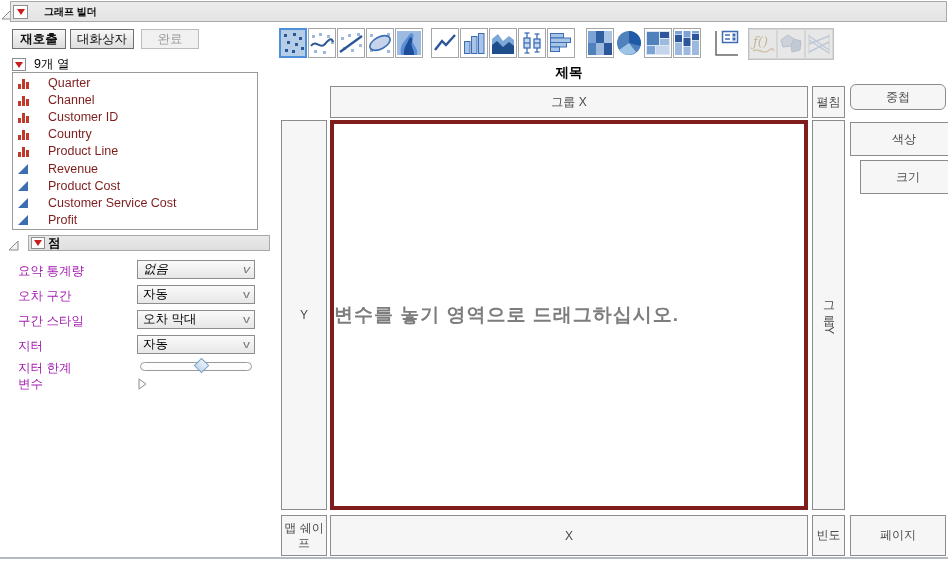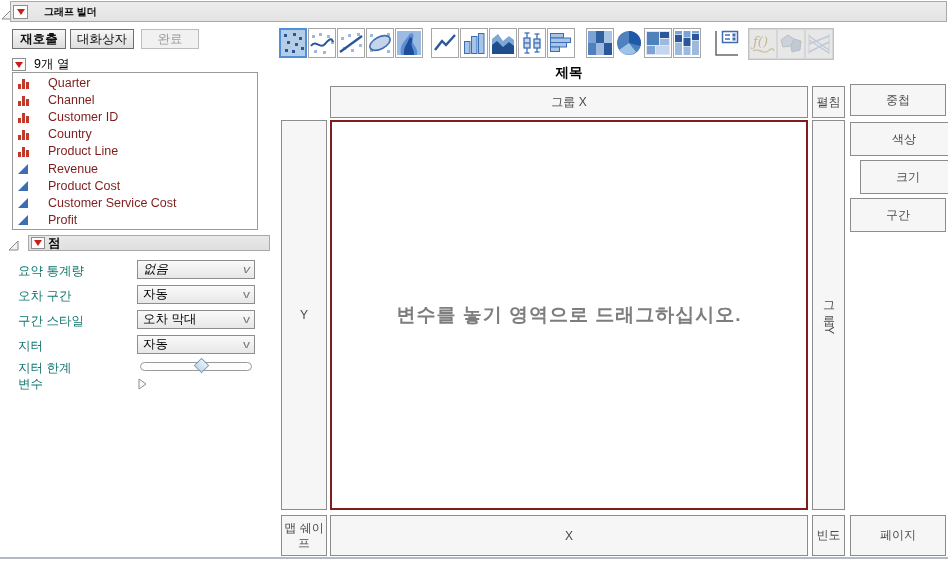--- a/index.html
+++ b/index.html
@@ -31,21 +31,21 @@
     background:#fff; border:1px solid #9a9a9a; padding:1px 0; overflow:hidden; }
   .col-item { display:flex; align-items:center; gap:19px; height:17.2px; padding-left:4px; font-size:12.5px; color:#7f1d1d; }
   .col-item svg { flex:0 0 auto; }
 
   .sec-disclosure { position:absolute; left:8px; top:237px; }
   .sec-bar { position:absolute; left:28px; top:235px; width:242px; height:16px;
     background:linear-gradient(#e9e9e9,#dfdfdf); border:1px solid #a9a9a9; display:flex; align-items:center; }
   .sec-bar .red-tri-btn { width:14px; height:12px; margin-left:2px; }
   .sec-title { font-size:12.5px; font-weight:bold; margin-left:3px; }
 
-  .ctl-label { position:absolute; left:18px; font-size:12.5px; color:#0f766e; }
+  .ctl-label { position:absolute; left:18px; font-size:12.5px; color:#a21caf; }
   .dropdown { position:absolute; left:137px; width:118px; height:19px;
     background:linear-gradient(#fafafa,#e7e7e7); border:1px solid #8d8d8d;
     display:flex; align-items:center; font-size:12.5px; color:#000; padding-left:5px; }
   .dropdown .chev { margin-left:auto; margin-right:5px; color:#777; font-size:10px; transform:scaleX(1.4); }
 
   .slider { position:absolute; left:140px; top:362px; width:112px; height:9px;
     background:#fdfdfd; border:1px solid #9a9a9a; border-radius:5px; }
   .slider-thumb { position:absolute; left:55%; top:-3px; width:11px; height:11px;
     background:linear-gradient(#eaf2fa,#c3d8ec); border:1px solid #7aa0c8; transform:rotate(45deg); }
 
@@ -59,21 +59,21 @@
   .tb-cell.selected { background:#b6cde8; border:2px solid #4d90d9; }
   .tb-cell.plain { border:none; background:transparent; }
   .tb-disabled-panel { display:flex; background:#e7e7e7; border:1px solid #c2c2c2; }
   .tb-cell.disabled { background:#e7e7e7; border:1px solid #cdcdcd; margin-right:0; opacity:.62; filter:grayscale(35%); cursor:default; }
 
   
   .zone { position:absolute; background:#f6f6f6; border:1px solid #8c8c8c;
     display:flex; align-items:center; justify-content:center;
     font-size:12px; color:#4a4a4a; text-align:center; }
   .plot-area { position:absolute; left:330px; top:120px; width:478px; height:390px;
-    background:#ffffff; border:2px solid #7f1d1d; display:flex; align-items:center; justify-content:center; }
+    background:#ffffff; border:4px solid #7f1d1d; display:flex; align-items:center; justify-content:flex-start; }
   .drop-hint { font-size:19px; font-weight:bold; color:#7d7d7d; letter-spacing:1px; }
   .canvas-title { position:absolute; left:330px; top:64px; width:478px; text-align:center;
     font-size:13.5px; font-weight:bold; color:#000; }
   .vertical-label { writing-mode:vertical-rl; letter-spacing:2px; }
   .bottom-edge { position:absolute; left:0; top:557px; width:948px; height:2px; background:#b3bac4; }
 </style>
 </head>
 <body>
 
 <div id="window">
@@ -419,32 +419,29 @@
 
   <div class="canvas-title">제목</div>
 
   <div class="zone" style="left:330px; top:86px; width:478px; height:32px;">
     <span>그룹 X</span>
   </div>
   <div class="zone" style="left:812px; top:86px; width:33px; height:32px;">
     <span>펼침</span>
   </div>
 
-  <div class="zone" style="left:850px; top:84px; width:96px; height:32px;">
+  <div class="zone" style="left:850px; top:84px; width:96px; height:26px;border-radius:6px;">
     <span>중첩</span>
   </div>
   <div class="zone" style="left:850px; top:122px; width:108px; height:34px;">
     <span>색상</span>
   </div>
   <div class="zone" style="left:850px; top:160px; width:96px; height:34px;margin-left:10px;">
     <span>크기</span>
   </div>
-  <div class="zone" style="left:850px; top:198px; width:96px; height:34px;">
-    <span>구간</span>
-  </div>
 
   <div class="zone" style="left:281px; top:120px; width:46px; height:390px;">
     <span>Y</span>
   </div>
 
   <div class="plot-area">
     <span class="drop-hint">변수를 놓기 영역으로 드래그하십시오.</span>
   </div>
 
   <div class="zone" style="left:812px; top:120px; width:33px; height:390px;">

